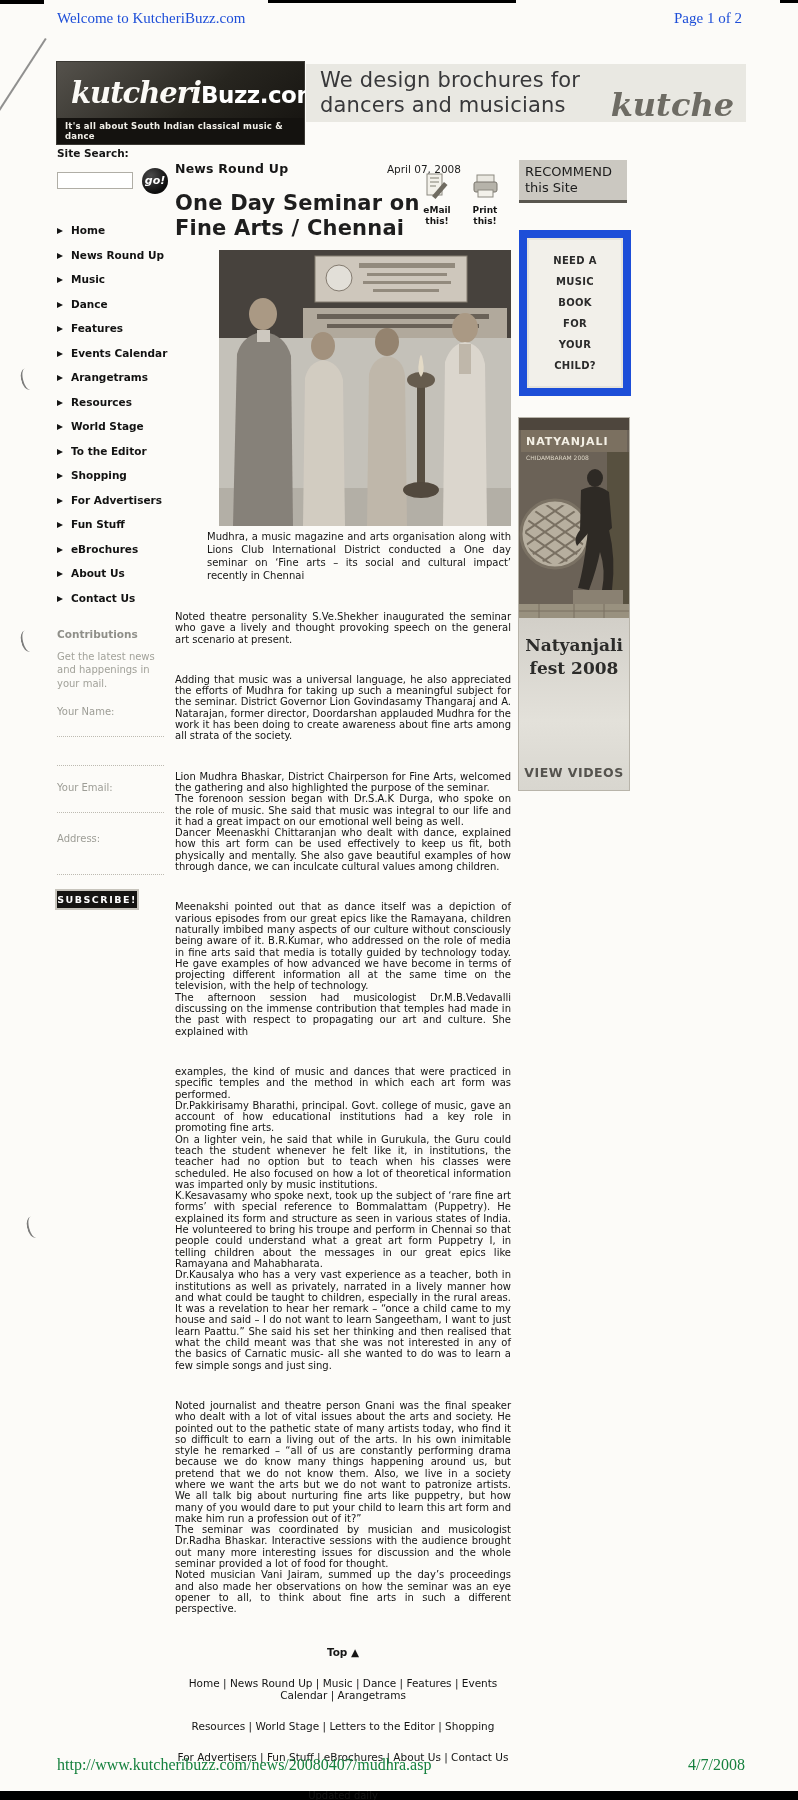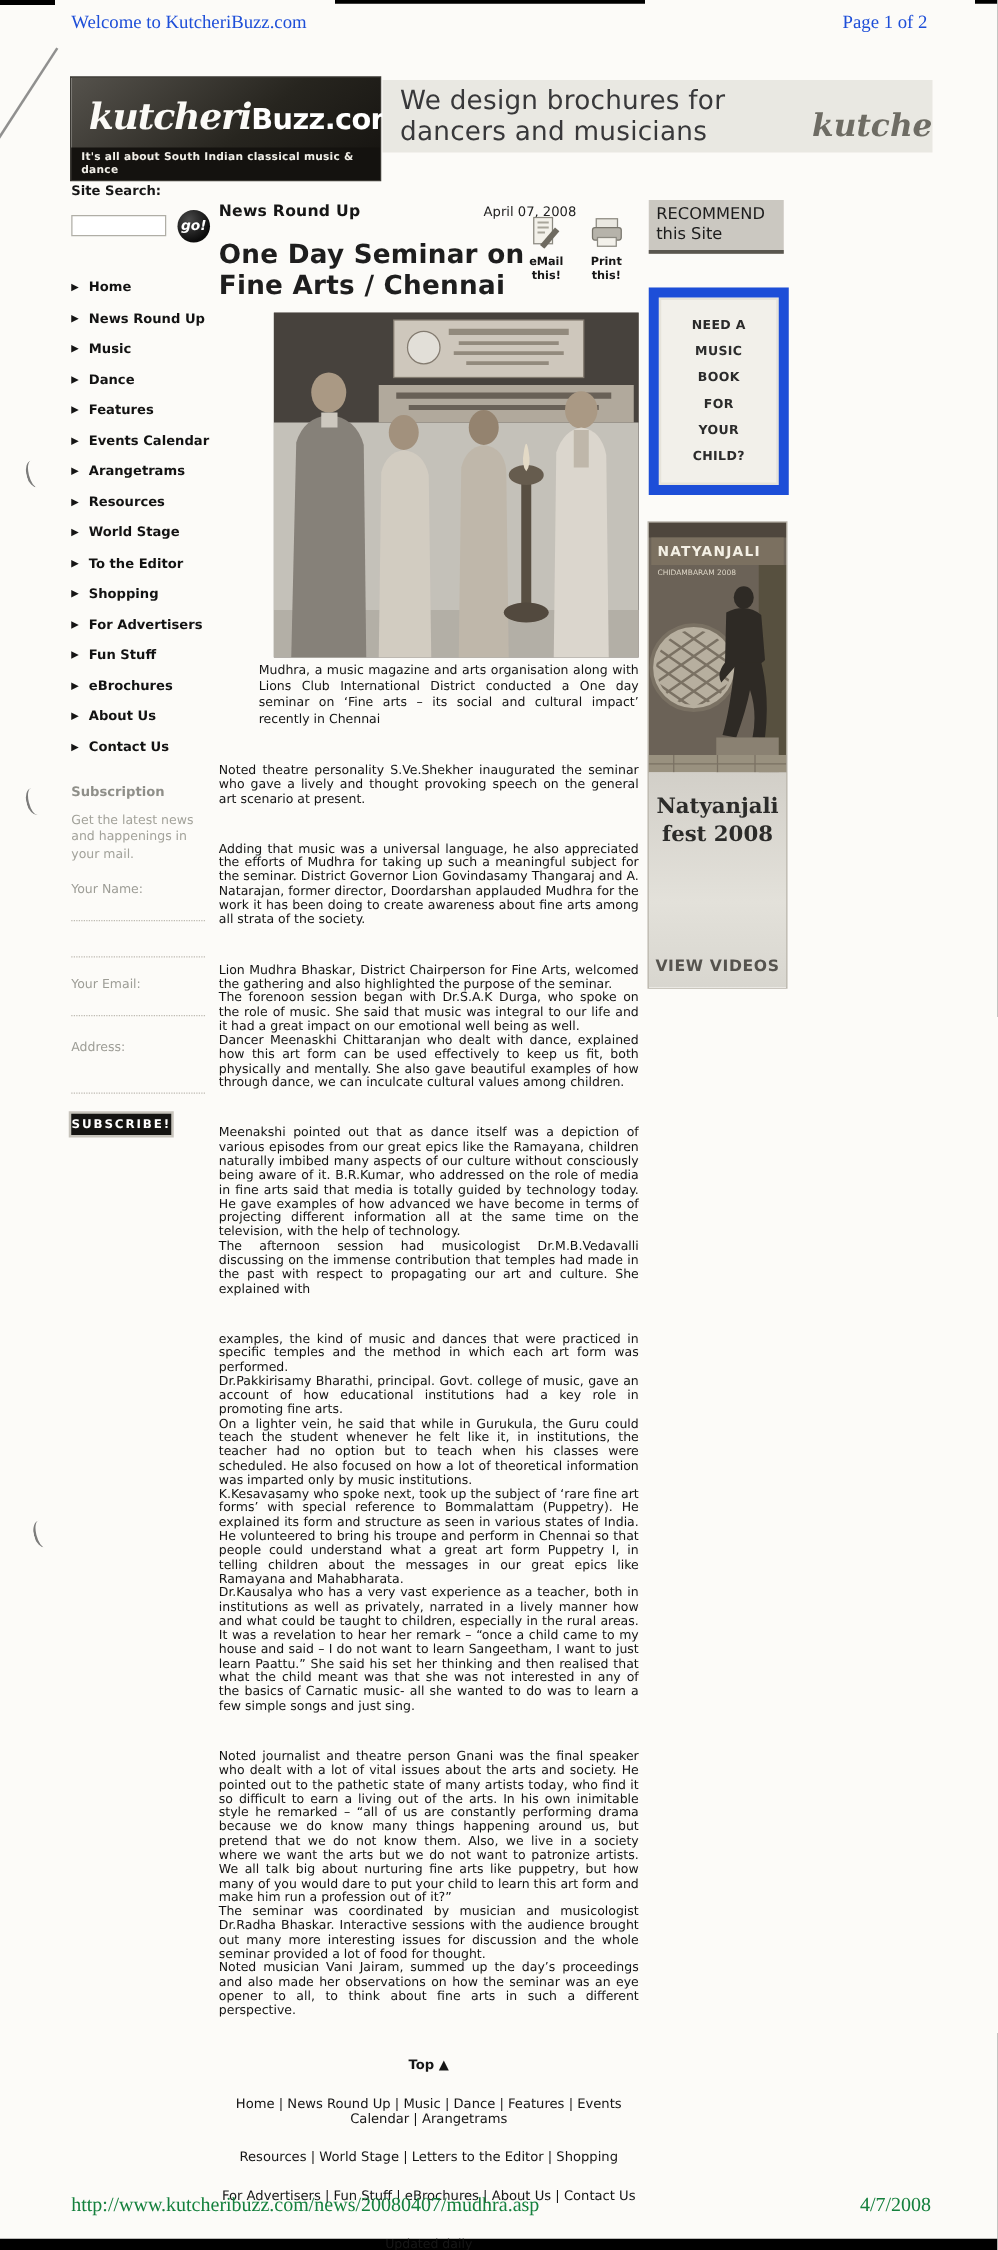--- a/index.html
+++ b/index.html
@@ -25,22 +25,22 @@
           box-shadow:0 0 0 1px #3a3833; cursor:pointer; }
   .logo-line { padding:14px 0 0 14px; white-space:nowrap; }
   .logo-script { font-family:"DejaVu Serif", serif; font-style:italic; font-weight:bold;
                  font-size:29px; color:#fbfaf6; letter-spacing:-1px; }
   .logo-buzz { font-weight:bold; font-size:23px; color:#fff; letter-spacing:-0.5px; }
   .logo-tagline { position:absolute; left:0; bottom:0; width:100%; padding:3px 6px 3px 8px;
                   box-sizing:border-box; background:#14120f; color:#f1efe8;
                   font-size:8.5px; font-weight:bold; letter-spacing:0.2px; }
   .banner-ad { position:absolute; left:306px; top:64px; width:440px; height:58px; background:#e9e8e2; }
   .banner-text { padding:4px 0 0 14px; font-size:21px; line-height:25px; color:#38383a; letter-spacing:0.2px; }
-  .banner-script { position:absolute; right:0; top:22px; font-family:"DejaVu Serif", serif;
-                   font-style:italic; font-weight:bold; font-size:25px; color:#6e6c64; }
+  .banner-script { position:absolute; right:12px; top:22px; font-family:"DejaVu Serif", serif;
+                   font-style:italic; font-weight:bold; font-size:32px; color:#6e6c64; }
 
   
   .sidebar { position:absolute; left:57px; top:147px; width:113px; }
   .search-label { font-size:10.5px; font-weight:bold; }
   .search-row { margin-top:9px; position:relative; height:28px; }
   .search-input { position:absolute; left:0; top:4px; width:70px; height:15px; border:1px solid #b0aea6;
                   background:#fff; font-size:10px; padding:0 2px; }
   .go-btn { position:absolute; right:2px; top:0; width:26px; height:26px; border-radius:50%;
             background:radial-gradient(circle at 35% 30%, #4a4a4a, #0c0c0c 70%);
             color:#fff; font-style:italic; font-weight:bold; font-size:11px;
@@ -147,21 +147,21 @@
       <li><span class="arr"></span><span>Resources</span></li>
       <li><span class="arr"></span><span>World Stage</span></li>
       <li><span class="arr"></span><span>To the Editor</span></li>
       <li><span class="arr"></span><span>Shopping</span></li>
       <li><span class="arr"></span><span>For Advertisers</span></li>
       <li><span class="arr"></span><span>Fun Stuff</span></li>
       <li><span class="arr"></span><span>eBrochures</span></li>
       <li><span class="arr"></span><span>About Us</span></li>
       <li><span class="arr"></span><span>Contact Us</span></li>
     </ul>
-    <div class="sub-title">Subscription</div>
+    <div class="sub-title">Contributions</div>
     <div class="sub-desc">Get the latest news and happenings in your mail.</div>
     <div class="sub-label">Your Name:</div>
     <input class="sub-input" style="">
     <input class="sub-input extra" style="">
     <div class="sub-label">Your Email:</div>
     <input class="sub-input" style="">
     <div class="sub-label" style="margin-top:20px;">Address:</div>
     <input class="sub-input" style="margin-top: 14px;">
     <div class="subscribe-btn">SUBSCRIBE!</div>
   </div>

